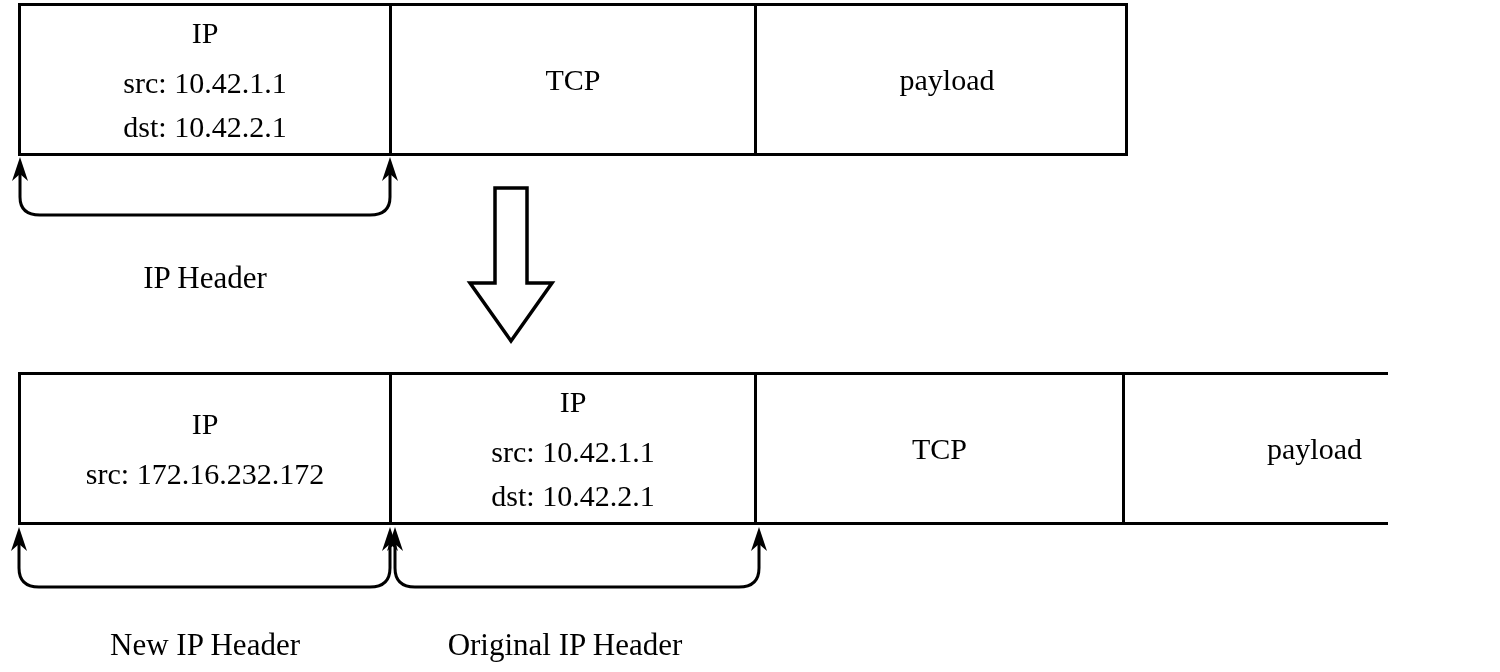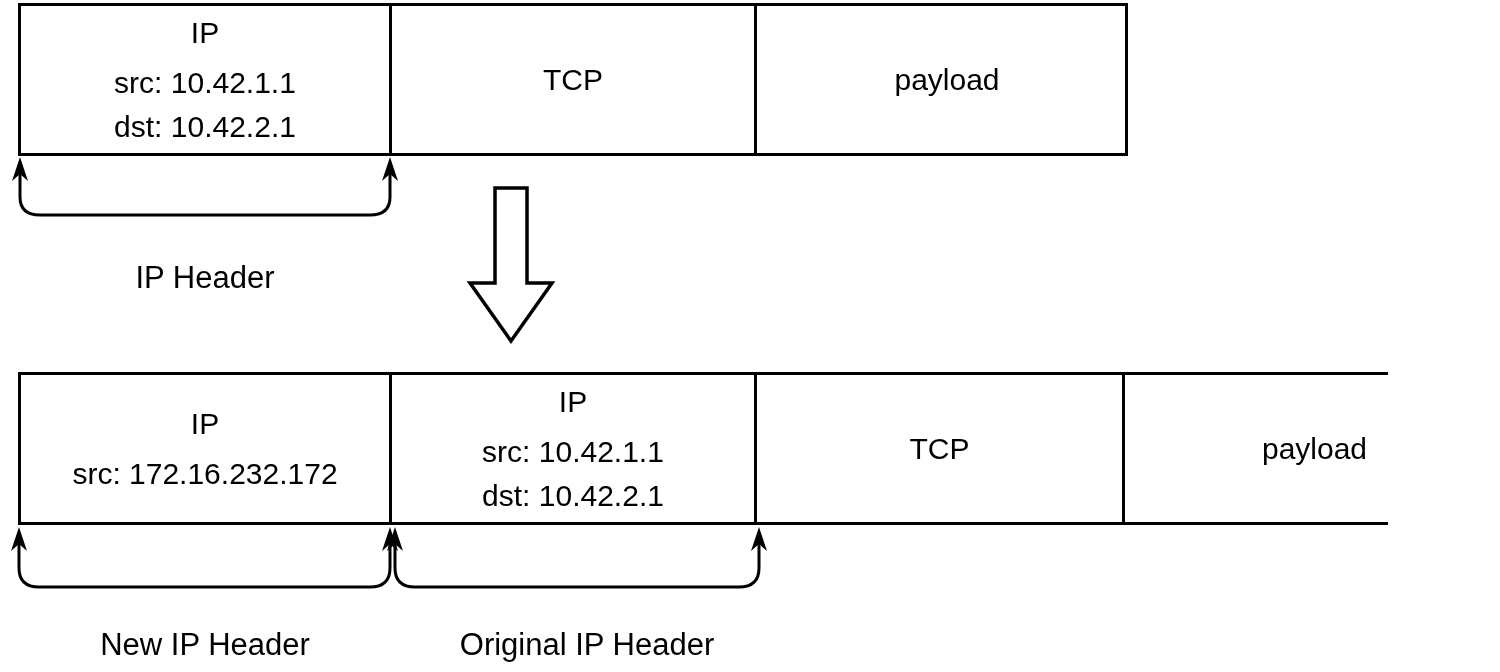--- a/index.html
+++ b/index.html
@@ -3,21 +3,21 @@
 <meta charset="utf-8">
 <style>
   * { margin: 0; padding: 0; box-sizing: border-box; }
   html, body { background: #ffffff; }
   .canvas {
     position: relative;
     width: 1388px;
     height: 672px;
     background: #ffffff;
     color: #000000;
-    font-family: Liberation Sans, sans-serif;
+    font-family: Liberation Serif, serif;
     overflow: hidden;
   }
   .packet {
     position: absolute;
     display: flex;
     border: 3px solid #000000;
     background: #ffffff;
   }
   .segment {
     display: flex;
@@ -106,15 +106,15 @@
       <path class="stroke-path" d="M 395 540 L 395 568 Q 395 587 415 587 L 739 587 Q 759 587 759 568 L 759 540"></path>
       <path class="fill-path" d="M 395 527 L 387 551 L 395 544 L 403 551 Z"></path>
       <path class="fill-path" d="M 759 527 L 751 551 L 759 544 L 767 551 Z"></path>
     </g>
   </svg>
 
   <div class="brace-label" style="left:18px; width:374px; top:627px;">New IP Header</div>
 
   <div class="brace-label" style="left:20px; width:370px; top:260px;">IP Header</div>
 
-  <div class="brace-label" style="left:404px; width:366px; top:627px;">Original IP Header</div>
+  <div class="brace-label" style="left:382px; width:366px; top:627px;">Original IP Header</div>
 
 </div>
 
 </body></html>

